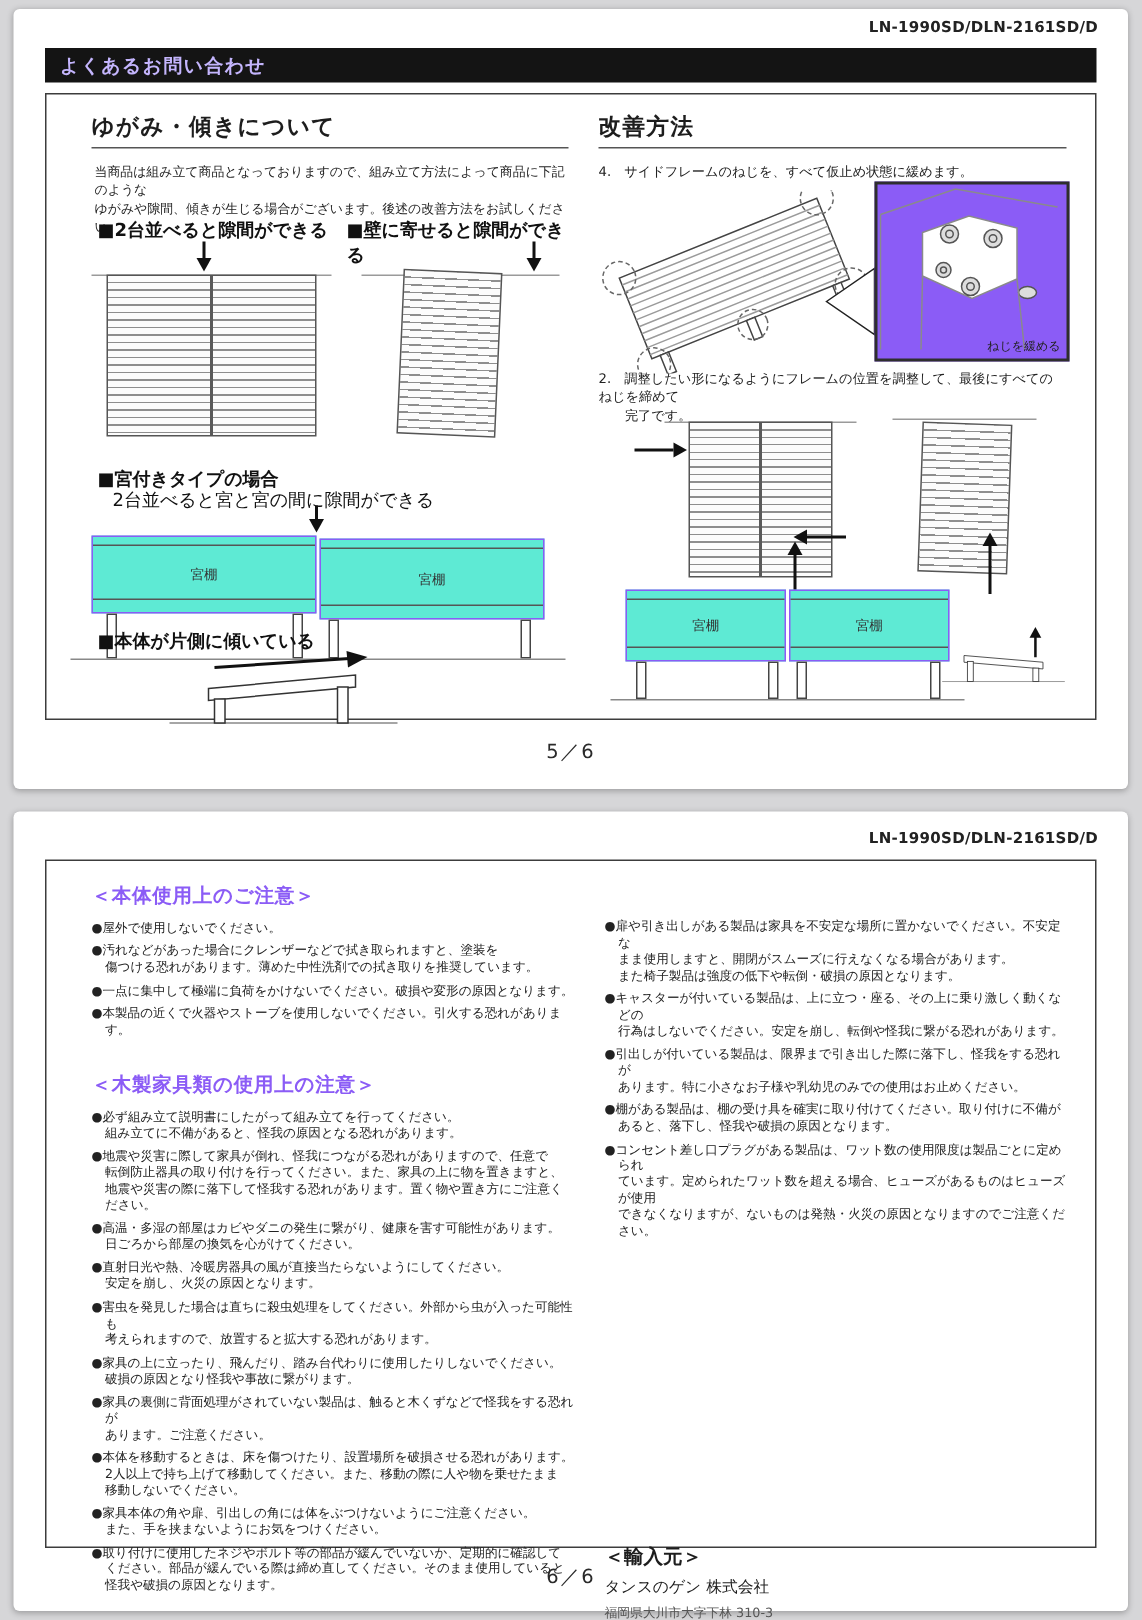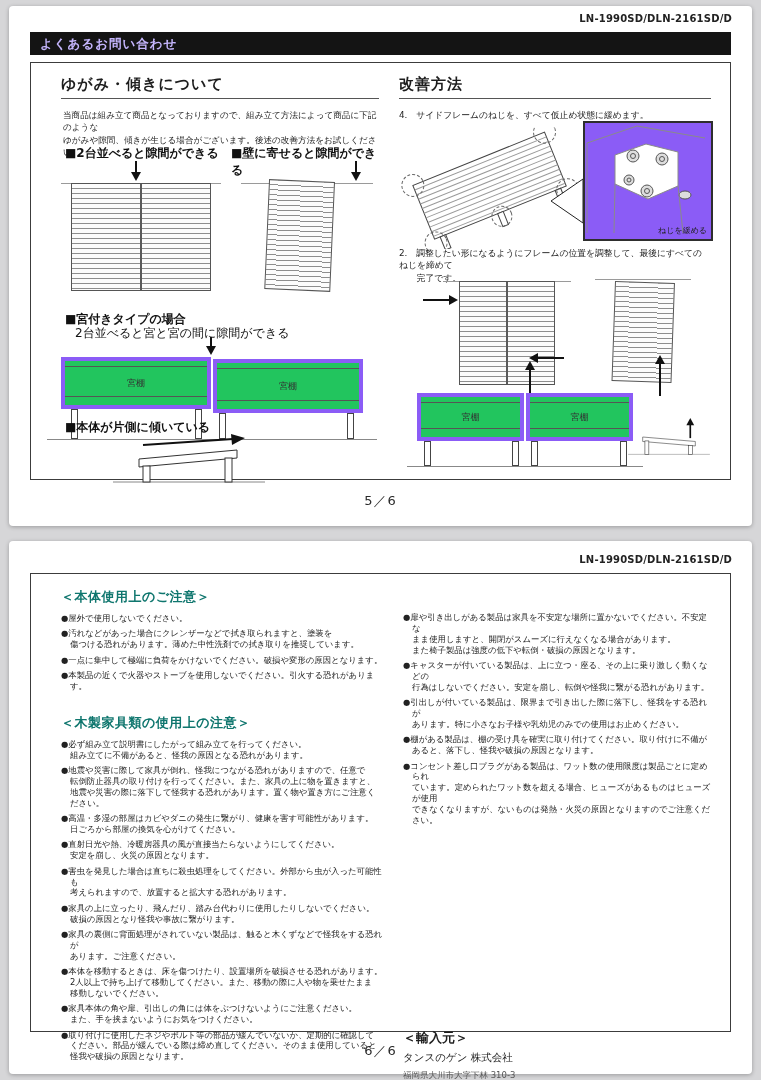--- a/index.html
+++ b/index.html
@@ -41,35 +41,35 @@
   .arrow-v{position:absolute;display:flex;flex-direction:column;align-items:center;}
   .stem-v{width:2px;background:#111;}
   .head-down{width:0;height:0;border-left:5px solid transparent;border-right:5px solid transparent;border-top:9px solid #111;}
   .head-up{width:0;height:0;border-left:5px solid transparent;border-right:5px solid transparent;border-bottom:9px solid #111;}
   .arrow-h{position:absolute;display:flex;align-items:center;}
   .stem-h{height:2px;background:#111;}
   .head-right{width:0;height:0;border-top:5px solid transparent;border-bottom:5px solid transparent;border-left:9px solid #111;}
   .head-left{width:0;height:0;border-top:5px solid transparent;border-bottom:5px solid transparent;border-right:9px solid #111;}
   
   .miya{position:absolute;}
-  .miya-box{position:absolute;top:0;border:4px solid #8b5cf6;background:#22c55e;box-sizing:border-box;
+  .miya-box{position:absolute;top:0;border:1px solid #8b5cf6;background:#5eead4;box-sizing:border-box;
             display:flex;align-items:center;justify-content:center;font-size:9px;color:#333;}
   .miya-box::before{content:"";position:absolute;top:5px;left:0;right:0;border-top:1px solid #555;}
   .miya-box::after{content:"";position:absolute;bottom:8px;left:0;right:0;border-top:1px solid #555;}
   .leg{position:absolute;width:7px;border:1px solid #444;background:#fff;box-sizing:border-box;}
   .ground{position:absolute;height:1px;background:#888;}
   .stepline{position:absolute;left:0;right:2px;font-size:8.8px;line-height:1.4;white-space:pre-line;color:#222;}
   .callout{position:absolute;border:2px solid #2e2e2e;background:#8b5cf6;}
   .screwnote{position:absolute;right:4px;bottom:3px;font-size:8px;color:#222;}
 
   
   .p2col{position:absolute;top:14px;}
   #p2L{left:30px;width:322px;}
   #p2R{left:372px;width:312px;padding-top:24px;}
-  .bighead{font-size:13px;font-weight:bold;letter-spacing:.5px;margin:0 0 7px 0;color:#0f766e;}
+  .bighead{font-size:13px;font-weight:bold;letter-spacing:.5px;margin:0 0 7px 0;color:#8b5cf6;}
   .bighead.second{margin-top:22px;}
   .note{font-size:8.4px;line-height:1.29;color:#222;margin:0 0 4.6px 0;
         padding-left:9px;text-indent:-9px;white-space:pre-line;}
   .importer{margin-top:203px;}
   .imp-head{font-size:13px;font-weight:bold;margin:0 0 4px 0;}
   .imp-name{font-size:10.5px;margin:0 0 5px 0;}
   .imp-addr{font-size:8.5px;color:#555;margin:0;}
 </style>
 </head>
 <body>

